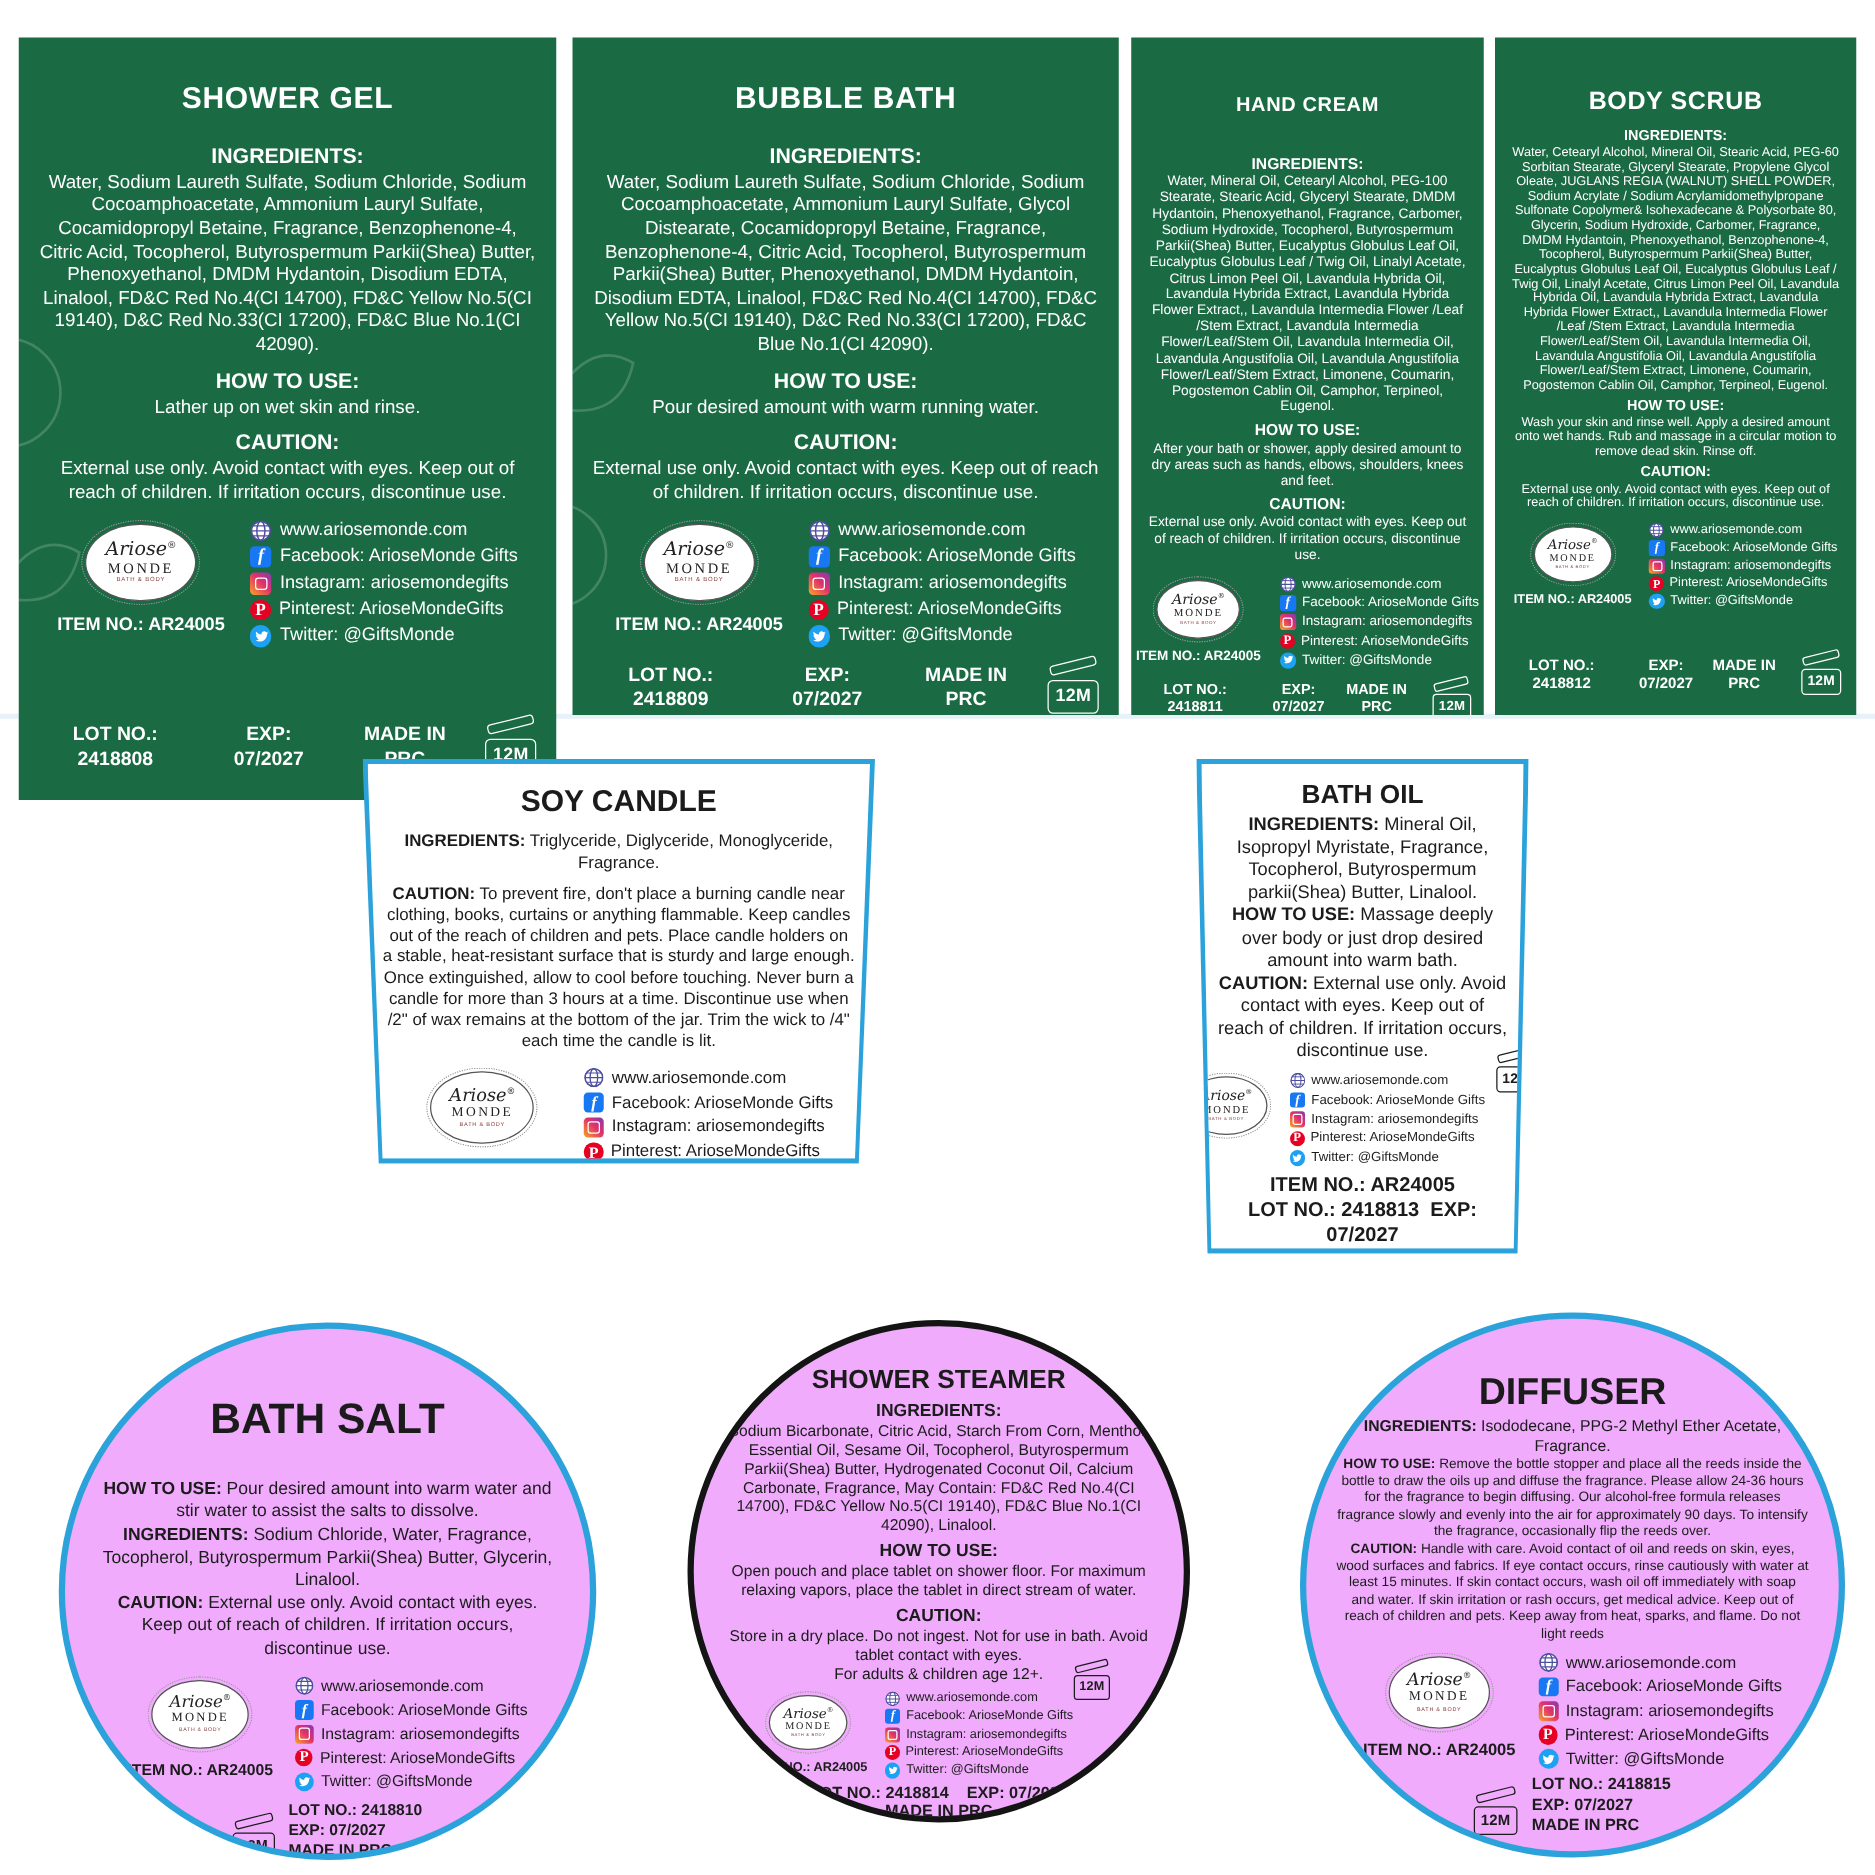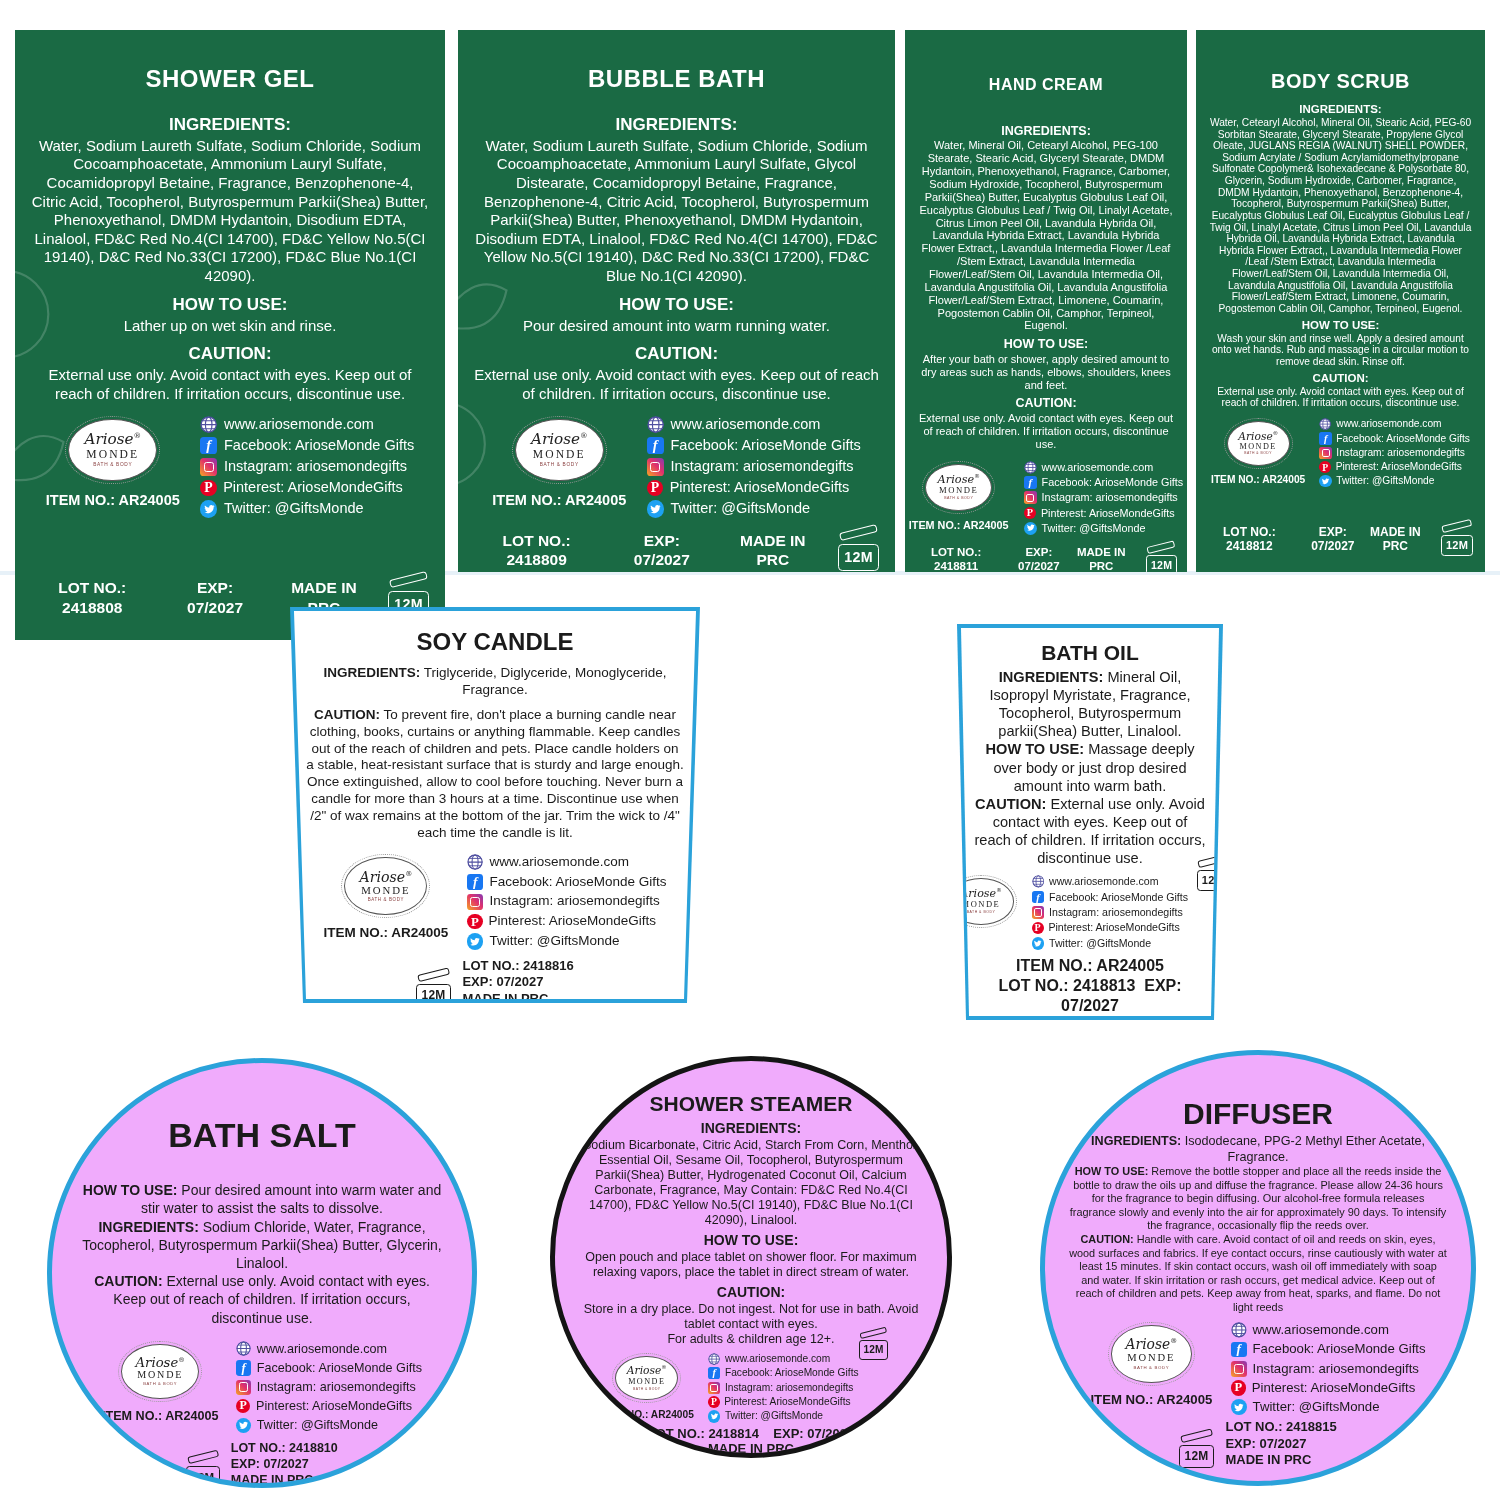--- a/index.html
+++ b/index.html
@@ -35,23 +35,23 @@
 
   #p-body-scrub{left:1196px;top:30px;width:289px;height:542px;}
   .panel-xs{font-size:10.2px;line-height:1.14;padding:40px 12px 10px;}
   .panel-xs .title{font-size:20px;margin-bottom:6px;}
   .panel-xs .sec-head{font-size:11.5px;margin:4px 0 1px;}
   .panel-xs .brand{font-size:10.2px;margin-top:9px;}
   .panel-xs .lot-row{font-size:12px;margin-top:auto;padding-top:9px;padding-bottom:6px;}
 
   
   .trap{background:var(--blue);}
-  #p-soy-candle{left:290px;top:607px;width:410px;height:396px;clip-path:polygon(0 0,100% 0,calc(100% - 13px) 100%,13px 100%);}
+  #p-soy-candle{left:290px;top:607px;width:410px;height:324px;clip-path:polygon(0 0,100% 0,calc(100% - 13px) 100%,13px 100%);}
   #p-soy-candle .inner{clip-path:polygon(0 0,100% 0,calc(100% - 12px) 100%,12px 100%);}
-  #p-bath-oil{left:957px;top:624px;width:266px;height:396px;clip-path:polygon(0 0,100% 0,calc(100% - 9px) 100%,9px 100%);}
+  #p-bath-oil{left:957px;top:607px;width:266px;height:396px;clip-path:polygon(0 0,100% 0,calc(100% - 9px) 100%,9px 100%);}
   #p-bath-oil .inner{clip-path:polygon(0 0,100% 0,calc(100% - 8px) 100%,8px 100%);}
   .trap .inner{position:absolute;inset:4px;background:#fff;text-align:center;box-sizing:border-box;}
 
   #p-soy-candle .inner{padding:16px 12px 8px;font-size:13.5px;line-height:1.25;}
   #p-soy-candle .title{font-size:24px;margin-bottom:8px;}
   #p-soy-candle .ing{margin-bottom:8px;}
   #p-soy-candle .brand{font-size:13.5px;margin-top:12px;}
   #p-soy-candle .lot-stack-row{font-size:13px;margin-top:8px;}
 
   #p-bath-oil .inner{padding:12px 12px 8px;font-size:14.6px;line-height:1.24;}
@@ -194,21 +194,21 @@
 
 <section class="product panel panel-lg" id="p-bubble-bath">
   <svg class="leaf-dec" viewBox="0 0 100 240">
       <path d="M6 60 q28 -52 62 -32 q-10 46 -62 32z" fill="none" stroke="rgba(255,255,255,.18)" stroke-width="2"></path>
       <circle cx="10" cy="170" r="38" fill="none" stroke="rgba(255,255,255,.18)" stroke-width="2"></circle>
     </svg>
   <h2 class="title">BUBBLE BATH</h2>
   <div class="sec-head">INGREDIENTS:</div>
   <p class="body">Water, Sodium Laureth Sulfate, Sodium Chloride, Sodium Cocoamphoacetate, Ammonium Lauryl Sulfate, Glycol Distearate, Cocamidopropyl Betaine, Fragrance, Benzophenone-4, Citric Acid, Tocopherol, Butyrospermum Parkii(Shea) Butter, Phenoxyethanol, DMDM Hydantoin, Disodium EDTA, Linalool, FD&amp;C Red No.4(CI 14700), FD&amp;C Yellow No.5(CI 19140), D&amp;C Red No.33(CI 17200), FD&amp;C Blue No.1(CI 42090).</p>
   <div class="sec-head">HOW TO USE:</div>
-  <p class="body">Pour desired amount into warm running water.</p>
+  <p class="body">Pour desired amount with warm running water.</p>
   <div class="sec-head">CAUTION:</div>
   <p class="body">External use only. Avoid contact with eyes. Keep out of reach of children. If irritation occurs, discontinue use.</p>
   <div class="brand">
   <div class="logo-col">
     <div class="logo">
       <div class="logo-script"><span>Ariose</span><span class="reg">®</span></div>
       <div class="logo-word">MONDE</div>
       <div class="logo-sub">BATH &amp; BODY</div>
     </div>
     <div class="item-no">ITEM NO.: AR24005</div>

